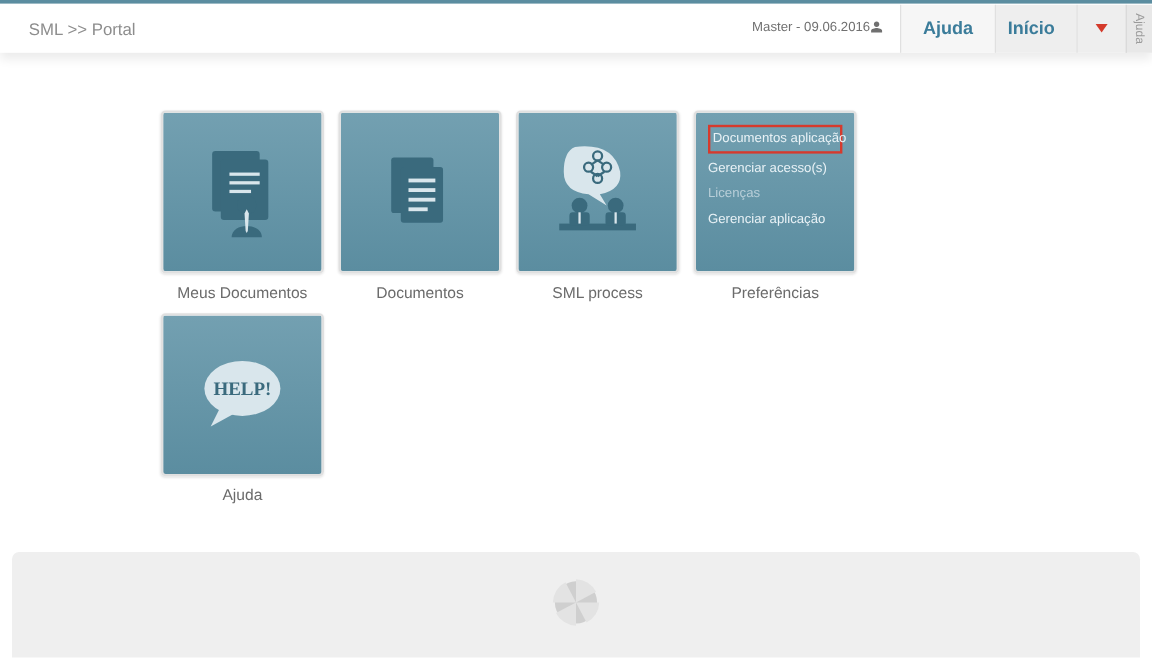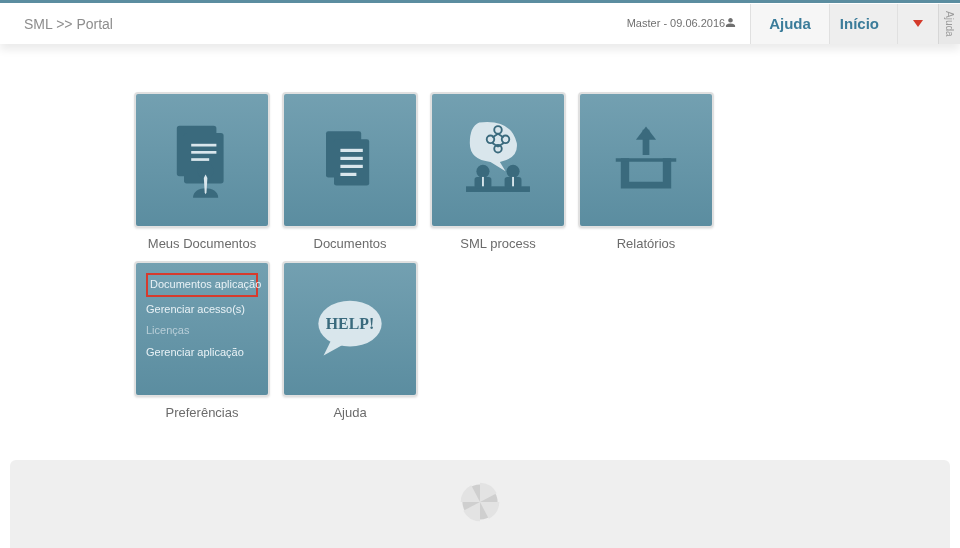--- a/index.html
+++ b/index.html
@@ -233,34 +233,20 @@
           <path d="M30 62 a6 6 0 0 1 8 0" fill="none"></path>
 
           <rect x="33" y="68" width="2" height="10" fill="#d9e6ec"></rect>
           <rect x="65" y="68" width="2" height="10" fill="#d9e6ec"></rect>
         </svg>
       </span>
     </div>
     <div class="caption">SML process</div>
   </div>
 
-  <div class="cell">
-    <div class="tile">
-      <span>
-        <svg width="84" height="84" viewBox="0 0 100 100">
-          <path d="M20 48 L20 84 L80 84 L80 48 L70 48 L70 76 L30 76 L30 48 Z" fill="#3a6a7d"></path>
-          <path d="M14 48 L50 48 L50 40 L86 40" fill="none"></path>
-          <path d="M14 50 L50 50 L86 50" stroke="#3a6a7d" stroke-width="4" fill="none"></path>
-          <path d="M46 44 L46 14 L54 14 L54 44" fill="#3a6a7d"></path>
-          <path d="M38 26 L50 10 L62 26 Z" fill="#3a6a7d"></path>
-        </svg>
-      </span>
-    </div>
-    <div class="caption">Relatórios</div>
-  </div>
 
   <div class="cell">
     <div class="tile menu">
       <div class="menuitem highlight">Documentos aplicação</div>
       <div class="menuitem">Gerenciar acesso(s)</div>
       <div class="menuitem dim">Licenças</div>
       <div class="menuitem">Gerenciar aplicação</div>
     </div>
     <div class="caption">Preferências</div>
   </div>

